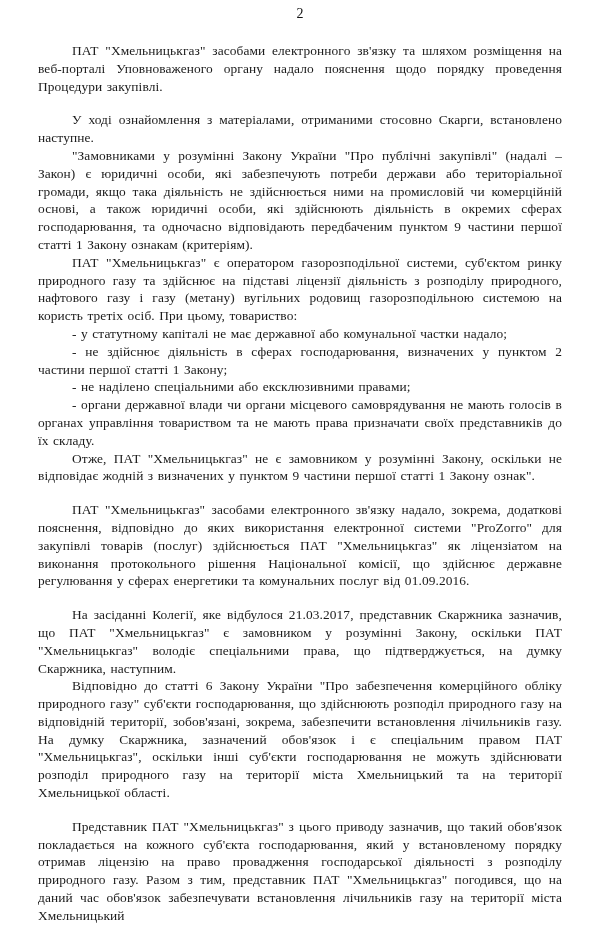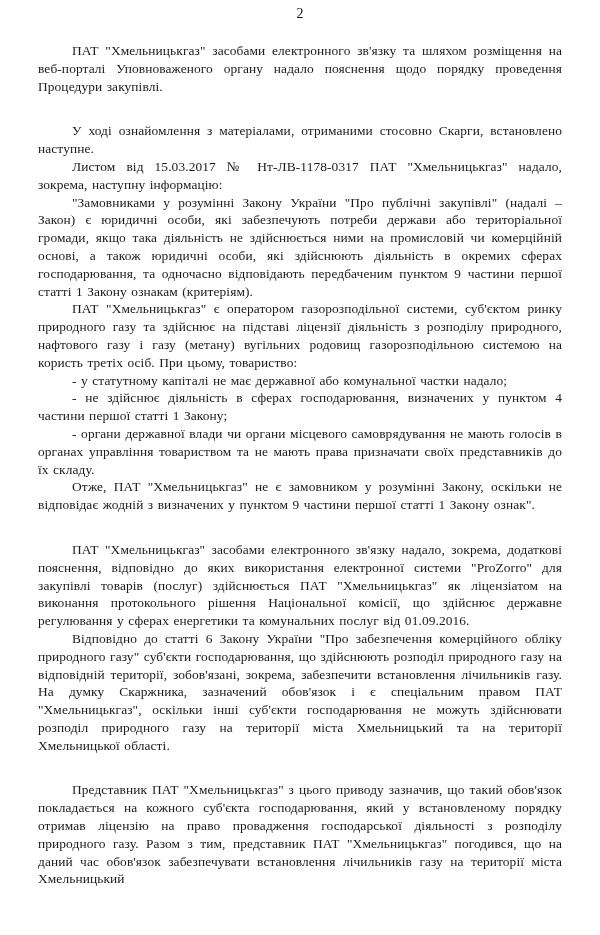--- a/index.html
+++ b/index.html
@@ -27,34 +27,35 @@
   .para {
     margin: 0;
     font-size: 13.4px;
     line-height: 17.8px;
     text-align: justify;
     text-indent: 34px;
     letter-spacing: 0.1px;
     word-spacing: 1px;
   }
   .para.gap-before {
-    margin-top: 27px;
+    margin-top: 16px;
   }
 </style>
 </head>
 <body>
 
 <div class="page">
   <div class="page-number">2</div>
 
   <p class="para">ПАТ "Хмельницькгаз" засобами електронного зв'язку та шляхом розміщення на веб-порталі Уповноваженого органу надало пояснення щодо порядку проведення Процедури закупівлі.</p>
   <p class="para gap-before">У ході ознайомлення з матеріалами, отриманими стосовно Скарги, встановлено наступне.</p>
-  <p class="para">Листом від 15.03.2017 № Нт-ЛВ-1178-0317 ПАТ "Хмельницькгаз" надало, зокрема, наступну інформацію:</p>
   <p class="para">"Замовниками у розумінні Закону України "Про публічні закупівлі" (надалі – Закон) є юридичні особи, які забезпечують потреби держави або територіальної громади, якщо така діяльність не здійснюється ними на промисловій чи комерційній основі, а також юридичні особи, які здійснюють діяльність в окремих сферах господарювання, та одночасно відповідають передбаченим пунктом 9 частини першої статті 1 Закону ознакам (критеріям).</p>
   <p class="para">ПАТ "Хмельницькгаз" є оператором газорозподільної системи, суб'єктом ринку природного газу та здійснює на підставі ліцензії діяльність з розподілу природного, нафтового газу і газу (метану) вугільних родовищ газорозподільною системою на користь третіх осіб. При цьому, товариство:</p>
   <p class="para">- у статутному капіталі не має державної або комунальної частки надало;</p>
-  <p class="para">- не здійснює діяльність в сферах господарювання, визначених у пунктом 4 частини першої статті 1 Закону;</p>
+  <p class="para">- не здійснює діяльність в сферах господарювання, визначених у пунктом 2 частини першої статті 1 Закону;</p>
+  <p class="para">- не наділено спеціальними або ексклюзивними правами;</p>
   <p class="para">- органи державної влади чи органи місцевого самоврядування не мають голосів в органах управління товариством та не мають права призначати своїх представників до їх складу.</p>
   <p class="para">Отже, ПАТ "Хмельницькгаз" не є замовником у розумінні Закону, оскільки не відповідає жодній з визначених у пунктом 9 частини першої статті 1 Закону ознак".</p>
   <p class="para gap-before">ПАТ "Хмельницькгаз" засобами електронного зв'язку надало, зокрема, додаткові пояснення, відповідно до яких використання електронної системи "ProZorro" для закупівлі товарів (послуг) здійснюється ПАТ "Хмельницькгаз" як ліцензіатом на виконання протокольного рішення Національної комісії, що здійснює державне регулювання у сферах енергетики та комунальних послуг від 01.09.2016.</p>
+  <p class="para gap-before">На засіданні Колегії, яке відбулося 21.03.2017, представник Скаржника зазначив, що ПАТ "Хмельницькгаз" є замовником у розумінні Закону, оскільки ПАТ "Хмельницькгаз" володіє спеціальними права, що підтверджується, на думку Скаржника, наступним.</p>
   <p class="para">Відповідно до статті 6 Закону України "Про забезпечення комерційного обліку природного газу" суб'єкти господарювання, що здійснюють розподіл природного газу на відповідній території, зобов'язані, зокрема, забезпечити встановлення лічильників газу. На думку Скаржника, зазначений обов'язок і є спеціальним правом ПАТ "Хмельницькгаз", оскільки інші суб'єкти господарювання не можуть здійснювати розподіл природного газу на території міста Хмельницький та на території Хмельницької області.</p>
   <p class="para gap-before">Представник ПАТ "Хмельницькгаз" з цього приводу зазначив, що такий обов'язок покладається на кожного суб'єкта господарювання, який у встановленому порядку отримав ліцензію на право провадження господарської діяльності з розподілу природного газу. Разом з тим, представник ПАТ "Хмельницькгаз" погодився, що на даний час обов'язок забезпечувати встановлення лічильників газу на території міста Хмельницький</p>
 </div>
 
 </body></html>

